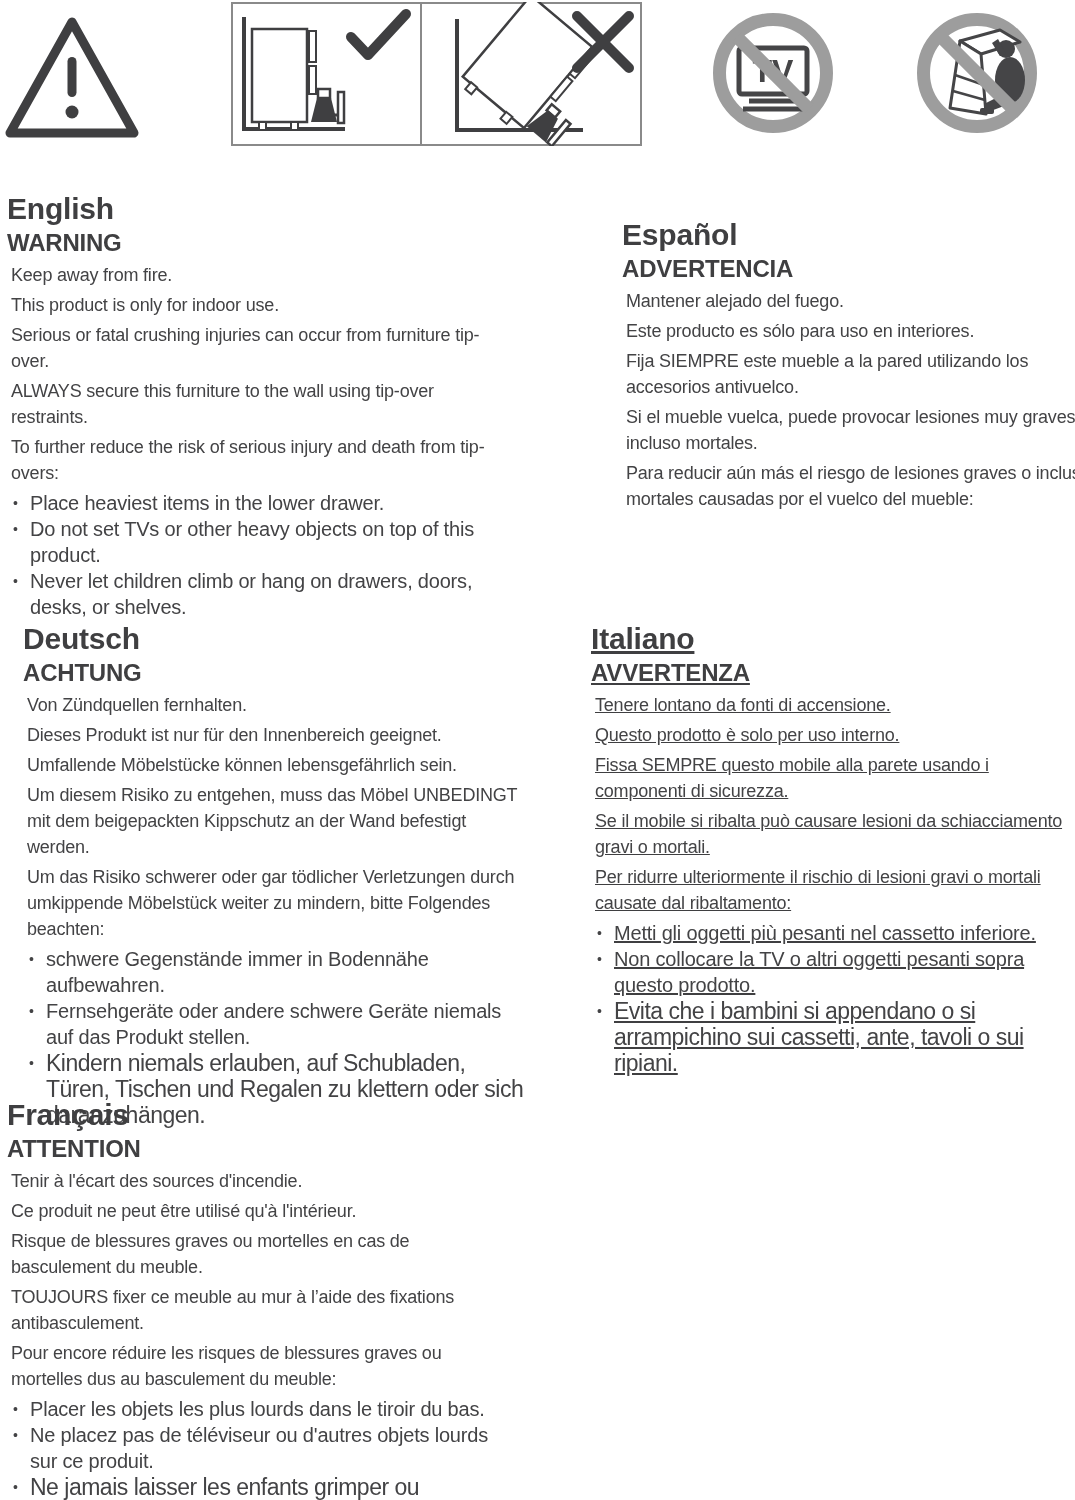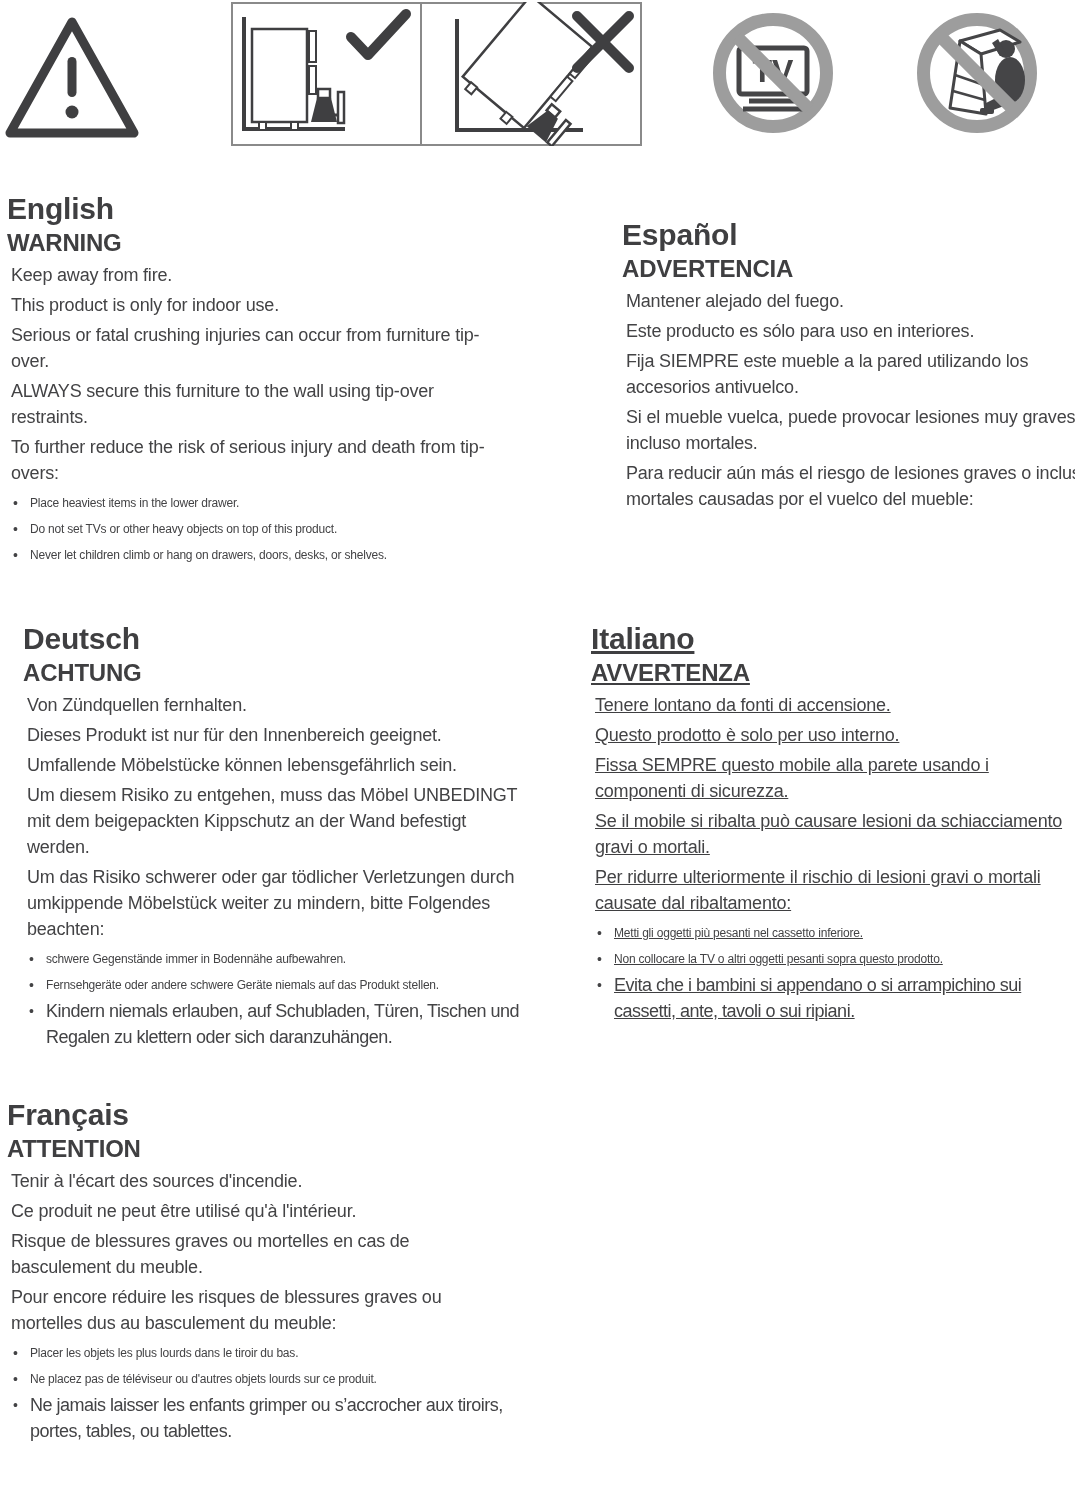--- a/index.html
+++ b/index.html
@@ -16,27 +16,27 @@
   }
   .lang h2{
     margin:2px 0 3px 0;font-size:24px;line-height:30px;font-weight:700;color:#3f3f41;
     letter-spacing:-0.2px;
   }
   .lang p{
     margin:4px;font-size:18px;line-height:26px;letter-spacing:-0.2px;color:#434345;
   }
   .lang ul{margin:0;padding:0;list-style:none;}
   .lang li{
-    position:relative;padding-left:23px;font-size:12px;line-height:26px;
+    position:relative;padding-left:23px;font-size:20px;line-height:26px;
     letter-spacing:-0.2px;color:#434345;
   }
   .lang li::before{
     content:"•";position:absolute;left:6px;top:0;font-size:14px;line-height:26px;color:#434345;
   }
-  .lang li.condensed{font-size:18px;letter-spacing:-0.5px;}
+  .lang li.condensed{font-size:23px;letter-spacing:-0.5px;}
 </style>
 </head>
 <body>
 
 <div class="icon-abs" style="left:3px;top:13px;width:138px;height:130px;">
   <svg width="138" height="130" viewBox="0 0 138 130">
     <path d="M69 9 L131 120 L7 120 Z" fill="none" stroke="#3f3f41" stroke-width="9" stroke-linejoin="round"></path>
     <rect x="64.5" y="44" width="9" height="40" rx="4.5" fill="#3f3f41"></rect>
     <circle cx="69" cy="99" r="6.5" fill="#3f3f41"></circle>
   </svg>
@@ -165,19 +165,20 @@
     <li class="condensed">Evita che i bambini si appendano o si arrampichino sui cassetti, ante, tavoli o sui ripiani.</li>
   </ul>
 </section>
 
 <section class="lang" style="left:7px;top:1098px;width:505px;">
   <h1>Français</h1>
   <h2>ATTENTION</h2>
   <p>Tenir à l'écart des sources d'incendie.</p>
   <p>Ce produit ne peut être utilisé qu'à l'intérieur.</p>
   <p>Risque de blessures graves ou mortelles en cas de basculement du meuble.</p>
+  <p>TOUJOURS fixer ce meuble au mur à l’aide des fixations antibasculement.</p>
   <p>Pour encore réduire les risques de blessures graves ou mortelles dus au basculement du meuble:</p>
   <ul>
     <li>Placer les objets les plus lourds dans le tiroir du bas.</li>
     <li>Ne placez pas de téléviseur ou d'autres objets lourds sur ce produit.</li>
     <li class="condensed">Ne jamais laisser les enfants grimper ou s’accrocher aux tiroirs, portes, tables, ou tablettes.</li>
   </ul>
 </section>
 
 </body></html>

